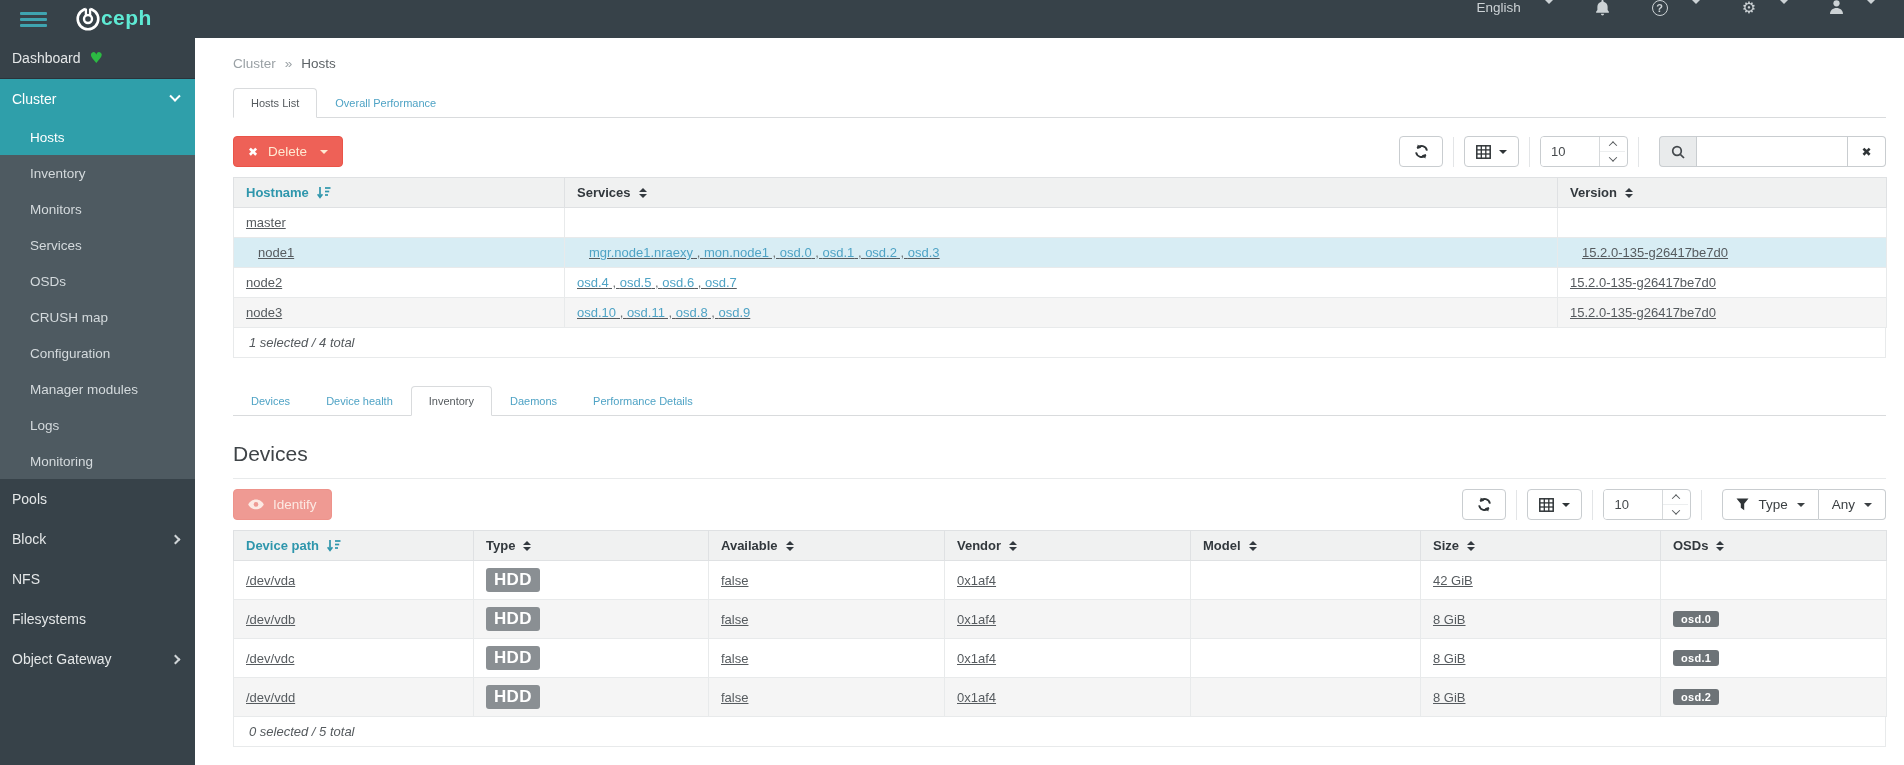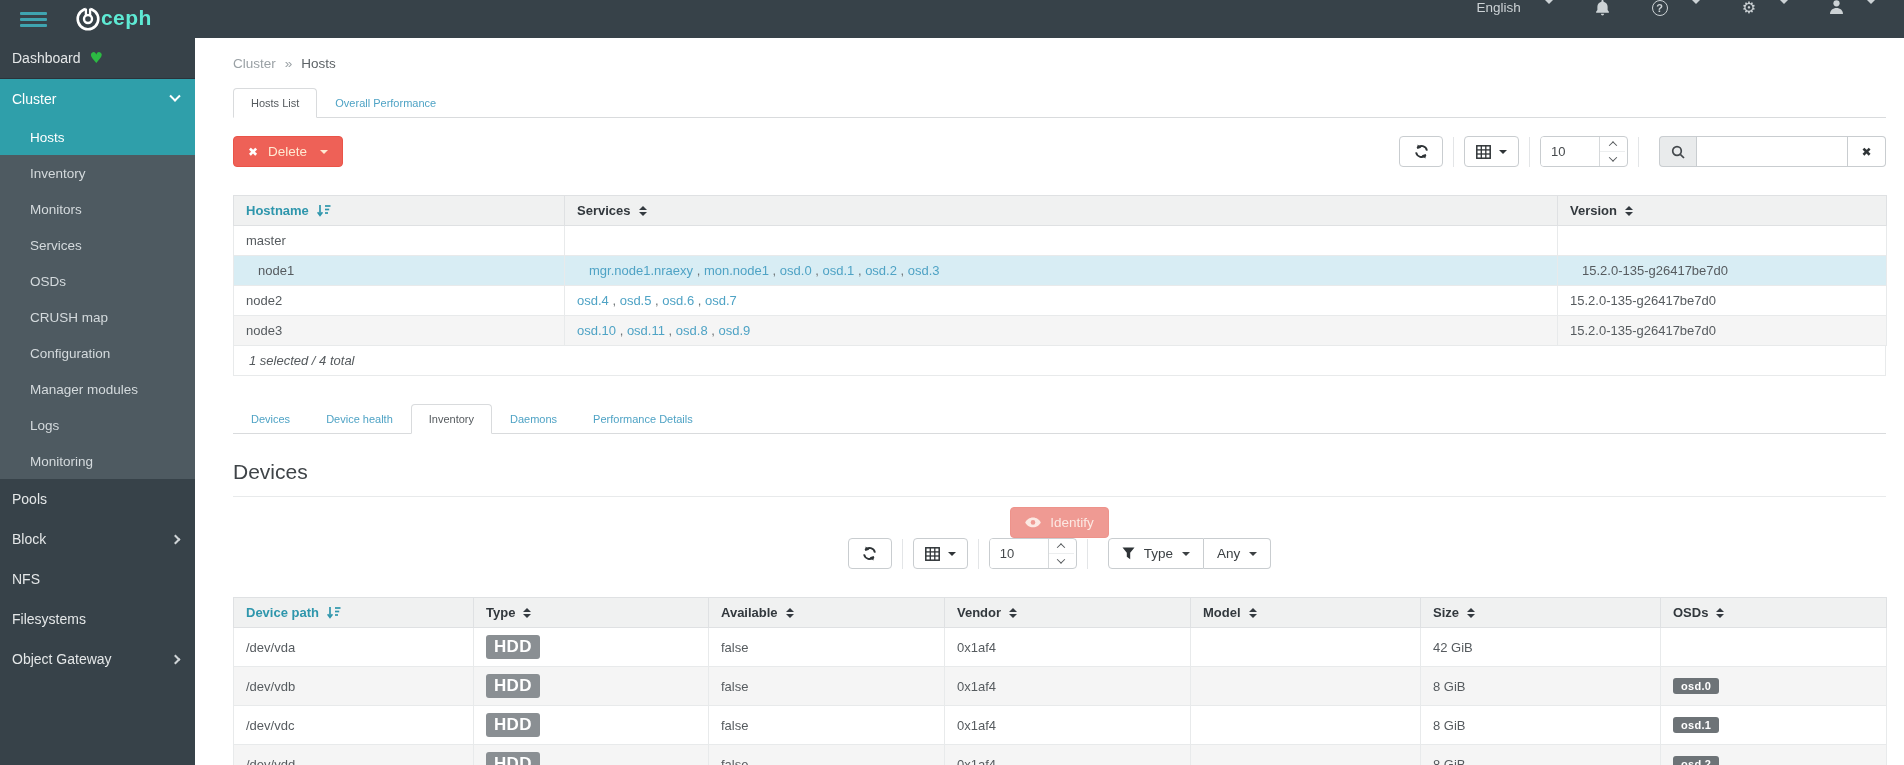--- a/index.html
+++ b/index.html
@@ -74,21 +74,21 @@
   .sg-input { width:152px; border:1px solid #c9cdd0; padding:0 10px; font-size:13px; outline:none; font-family:"Liberation Sans", sans-serif; }
   .sg-clear { width:38px; border:1px solid #c9cdd0; border-left:none; border-radius:0 4px 4px 0; background:#fff; display:flex; align-items:center; justify-content:center; cursor:pointer; }
   .sg-clear .x-dark { font-family:"DejaVu Sans", sans-serif; font-weight:700; font-size:12px; color:#2f3437; }
 
   .fgroup { display:flex; margin-left:10px; }
   .fbtn { height:31px; background:#fff; border:1px solid #c9cdd0; display:inline-flex; align-items:center; gap:9px; padding:0 13px; font-size:13.5px; color:#3c4144; cursor:pointer; }
   .fbtn:first-child { border-radius:4px 0 0 4px; }
   .fbtn + .fbtn { border-left:none; border-radius:0 4px 4px 0; }
 
   
-  .grid { width:100%; border-collapse:collapse; table-layout:fixed; margin-top:28px; font-size:13px; }
+  .grid { width:100%; border-collapse:collapse; table-layout:fixed; margin-top:10px; font-size:13px;text-decoration:underline; }
   .grid th { background:#f0f1f1; text-align:left; font-weight:700; color:#32383d; padding:7px 12px; border:1px solid #dfe1e3; height:17px; }
   .grid td { padding:7px 12px; border:1px solid #e8eaeb; color:#565b5f; height:17px; overflow:hidden; white-space:nowrap; }
   .grid tr.stripe td { background:#f5f5f5; }
   .grid tr.selected td { background:#d8edf4;padding-left:24px; }
   .th-inner { display:inline-flex; align-items:center; gap:8px; }
   th.sorted .lbl { color:#2e96ac; }
   .sort-both { display:inline-flex; flex-direction:column; gap:2px; }
   .tri-up { width:0; height:0; border-left:4px solid transparent; border-right:4px solid transparent; border-bottom:4px solid #343a40; }
   .tri-down { width:0; height:0; border-left:4px solid transparent; border-right:4px solid transparent; border-top:4px solid #343a40; }
   .svc a { color:#4fa3c5; text-decoration:none; }
@@ -352,21 +352,21 @@
         <div class="tab">Devices</div>
         <div class="tab">Device health</div>
         <div class="tab active">Inventory</div>
         <div class="tab">Daemons</div>
         <div class="tab">Performance Details</div>
       </div>
 
       <div class="section-title">Devices</div>
       <div class="hr"></div>
 
-      <div class="toolbar" style="margin-top:10px;flex-direction:column;">
+      <div class="toolbar" style="margin-top:10px;">
         <button class="btn-identify">
           <svg width="16" height="11" viewBox="0 0 16 11">
             <path d="M8 .6C4.4.6 1.5 2.9.2 5.4 1.5 8 4.4 10.3 8 10.3s6.5-2.3 7.8-4.9C14.5 2.9 11.6.6 8 .6z" fill="#fce9e3"></path>
             <circle cx="8" cy="5.4" r="2.3" fill="#ef9a93"></circle>
           </svg>
           <span>Identify</span>
         </button>
         <div class="tool-right">
           <button class="icon-btn">
             <svg width="15" height="15" viewBox="0 0 16 16">

